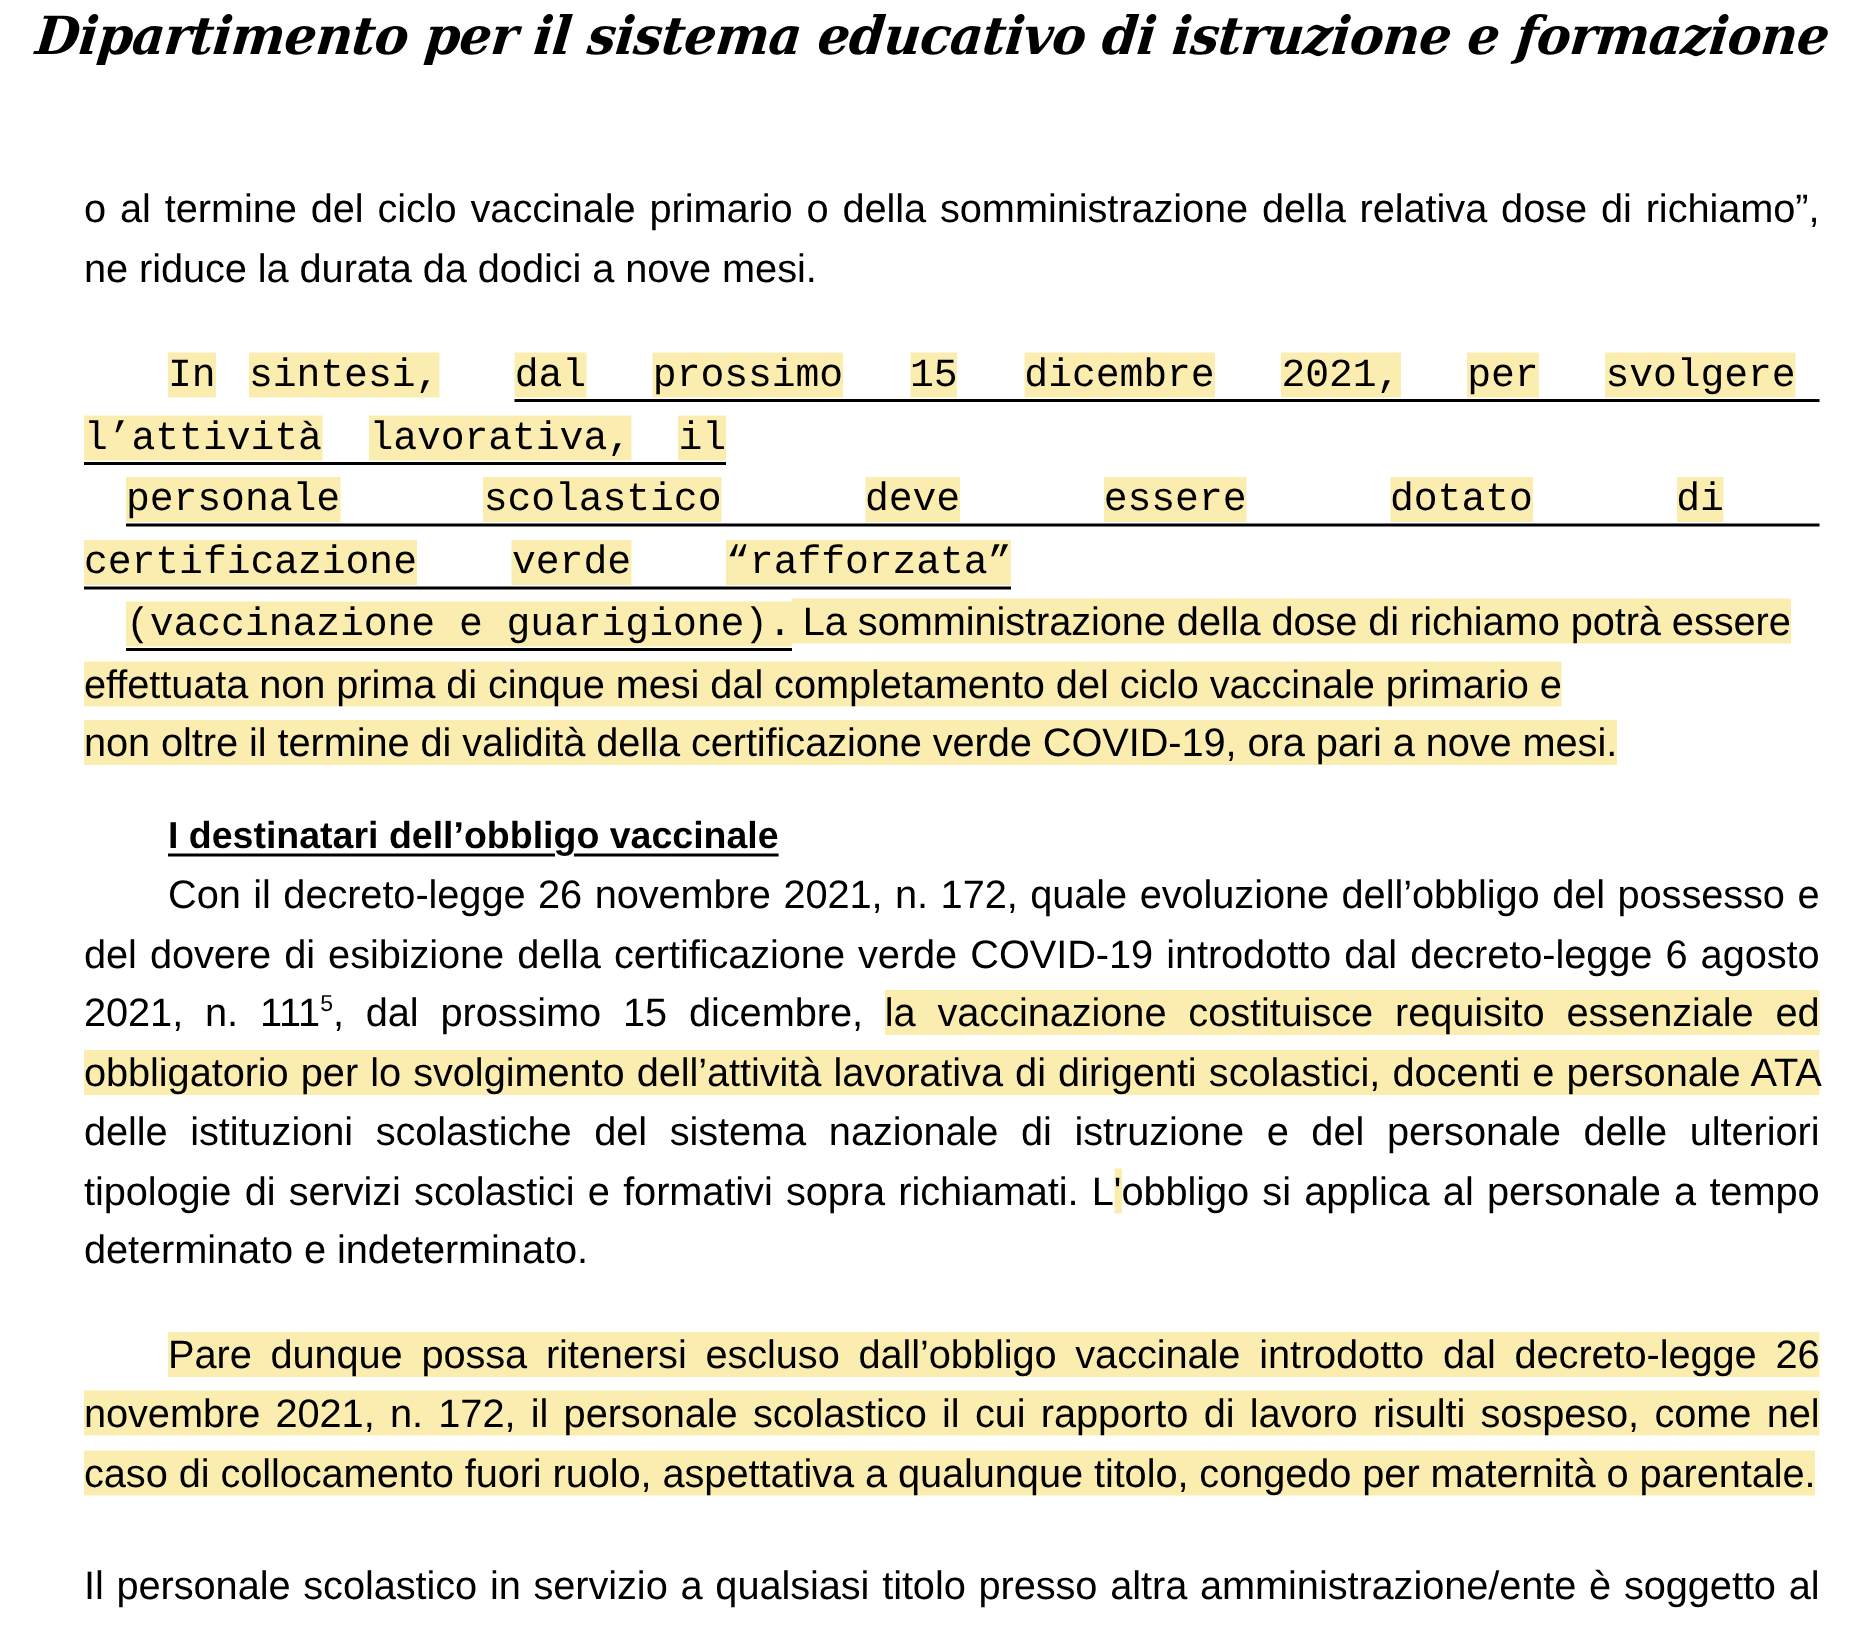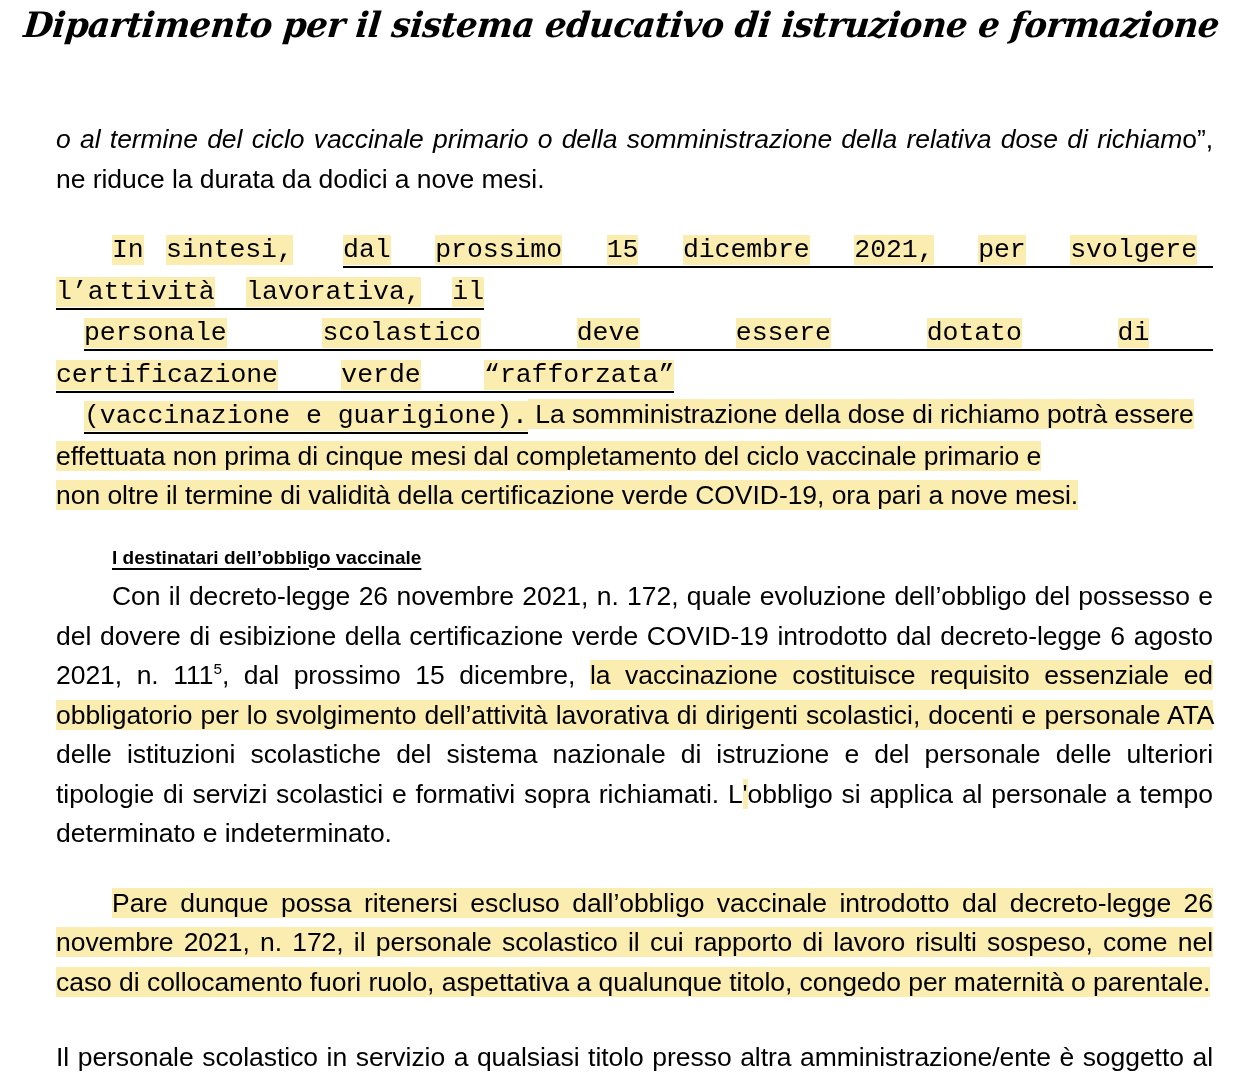--- a/index.html
+++ b/index.html
@@ -90,21 +90,21 @@
   }
   sup.fn {
     font-size: 0.58em;
     vertical-align: super;
     line-height: 0;
   }
 
   
   .heading {
     margin: 0;
-    font-size: 19px;
+    font-size: 25px;
     line-height: 39.5px;
     font-weight: 700;
     text-indent: 56px;
   }
   .heading .htext {
     text-decoration: underline;
     text-decoration-thickness: 2.4px;
     text-underline-offset: 4px;
   }
 
@@ -117,21 +117,21 @@
 </head>
 <body style="color: rgb(0, 0, 0); background: rgb(255, 255, 255);">
 
 <div class="page-header">
   <div class="page-header-title">Dipartimento per il sistema educativo di istruzione e formazione</div>
 </div>
 
 <div class="doc-body">
 
   <p class="para">
-    <span class="italic" style="font-style:italic">o al termine del ciclo  vaccinale  primario o della somministrazione della relativa dose di richiam</span><span>o</span><span>”, ne riduce la durata da dodici a nove mesi.</span>
+    <span class="italic" style="">o al termine del ciclo  vaccinale  primario o della somministrazione della relativa dose di richiam</span><span>o</span><span>”, ne riduce la durata da dodici a nove mesi.</span>
   </p>
 
   <div class="spacer-lg"></div>
 
   <p class="para">
     <span style="display:inline-block;width:56px"></span><span class="hlw"><span class="w" style="background-color: rgb(251, 237, 175);">In</span> <span class="w" style="background-color: rgb(251, 237, 175);">sintesi,</span> </span><span class="ul hlw"><span class="w" style="background-color: rgb(251, 237, 175);">dal</span>&nbsp; <span class="w" style="background-color: rgb(251, 237, 175);">prossimo</span>&nbsp; <span class="w" style="background-color: rgb(251, 237, 175);">15</span>&nbsp; <span class="w" style="background-color: rgb(251, 237, 175);">dicembre</span>&nbsp; <span class="w" style="background-color: rgb(251, 237, 175);">2021,</span>&nbsp; <span class="w" style="background-color: rgb(251, 237, 175);">per</span>&nbsp; <span class="w" style="background-color: rgb(251, 237, 175);">svolgere</span>&nbsp; <span class="w" style="background-color: rgb(251, 237, 175);">l’attività</span>&nbsp; <span class="w" style="background-color: rgb(251, 237, 175);">lavorativa,</span>&nbsp; <span class="w" style="background-color: rgb(251, 237, 175);">il</span></span><br><span class="ul hlw"><span class="w" style="background-color: rgb(251, 237, 175);">personale</span>&nbsp;&nbsp;&nbsp; <span class="w" style="background-color: rgb(251, 237, 175);">scolastico</span>&nbsp;&nbsp;&nbsp; <span class="w" style="background-color: rgb(251, 237, 175);">deve</span>&nbsp;&nbsp;&nbsp; <span class="w" style="background-color: rgb(251, 237, 175);">essere</span>&nbsp;&nbsp;&nbsp; <span class="w" style="background-color: rgb(251, 237, 175);">dotato</span>&nbsp;&nbsp;&nbsp; <span class="w" style="background-color: rgb(251, 237, 175);">di</span>&nbsp;&nbsp;&nbsp; <span class="w" style="background-color: rgb(251, 237, 175);">certificazione</span>&nbsp;&nbsp;&nbsp; <span class="w" style="background-color: rgb(251, 237, 175);">verde</span>&nbsp;&nbsp;&nbsp; <span class="w" style="background-color: rgb(251, 237, 175);">“rafforzata”</span></span><br><span class="ul hlw"><span class="w" style="background-color: rgb(251, 237, 175);">(vaccinazione e guarigione).</span></span><span class="hl" style="background-color: rgb(251, 237, 175);">&nbsp;<span>La somministrazione della dose di richiamo potrà essere</span></span><br><span class="hl" style="background-color: rgb(251, 237, 175);">effettuata non prima di cinque mesi dal completamento del ciclo vaccinale primario e</span><br><span class="hl" style="background-color: rgb(251, 237, 175);">non oltre il termine di validità della certificazione verde COVID-19, ora pari a nove mesi.</span>
   </p>
 
   <div class="spacer-md"></div>
 

